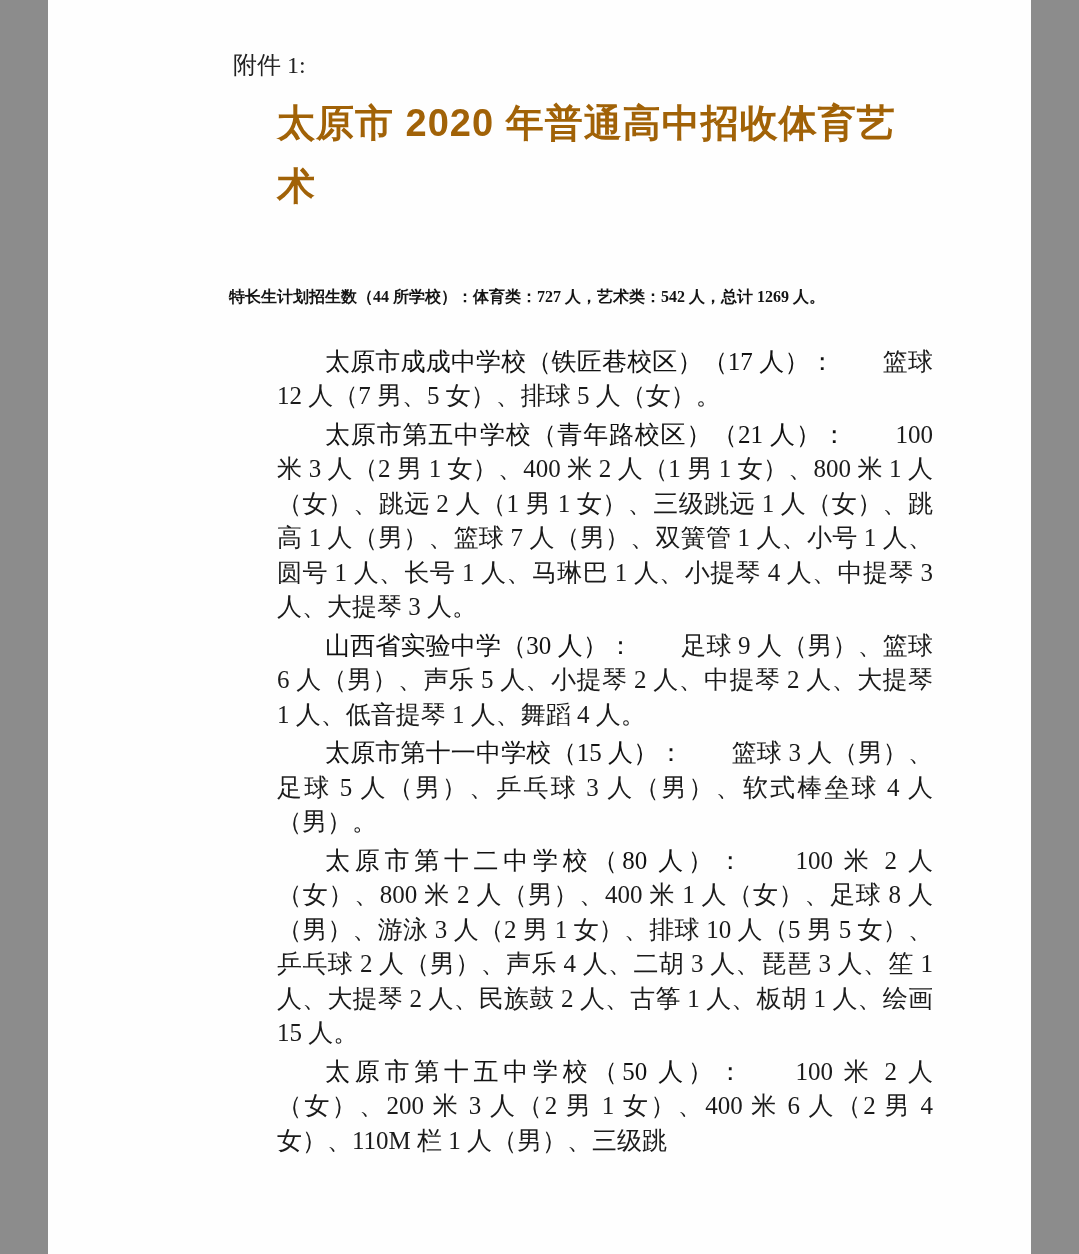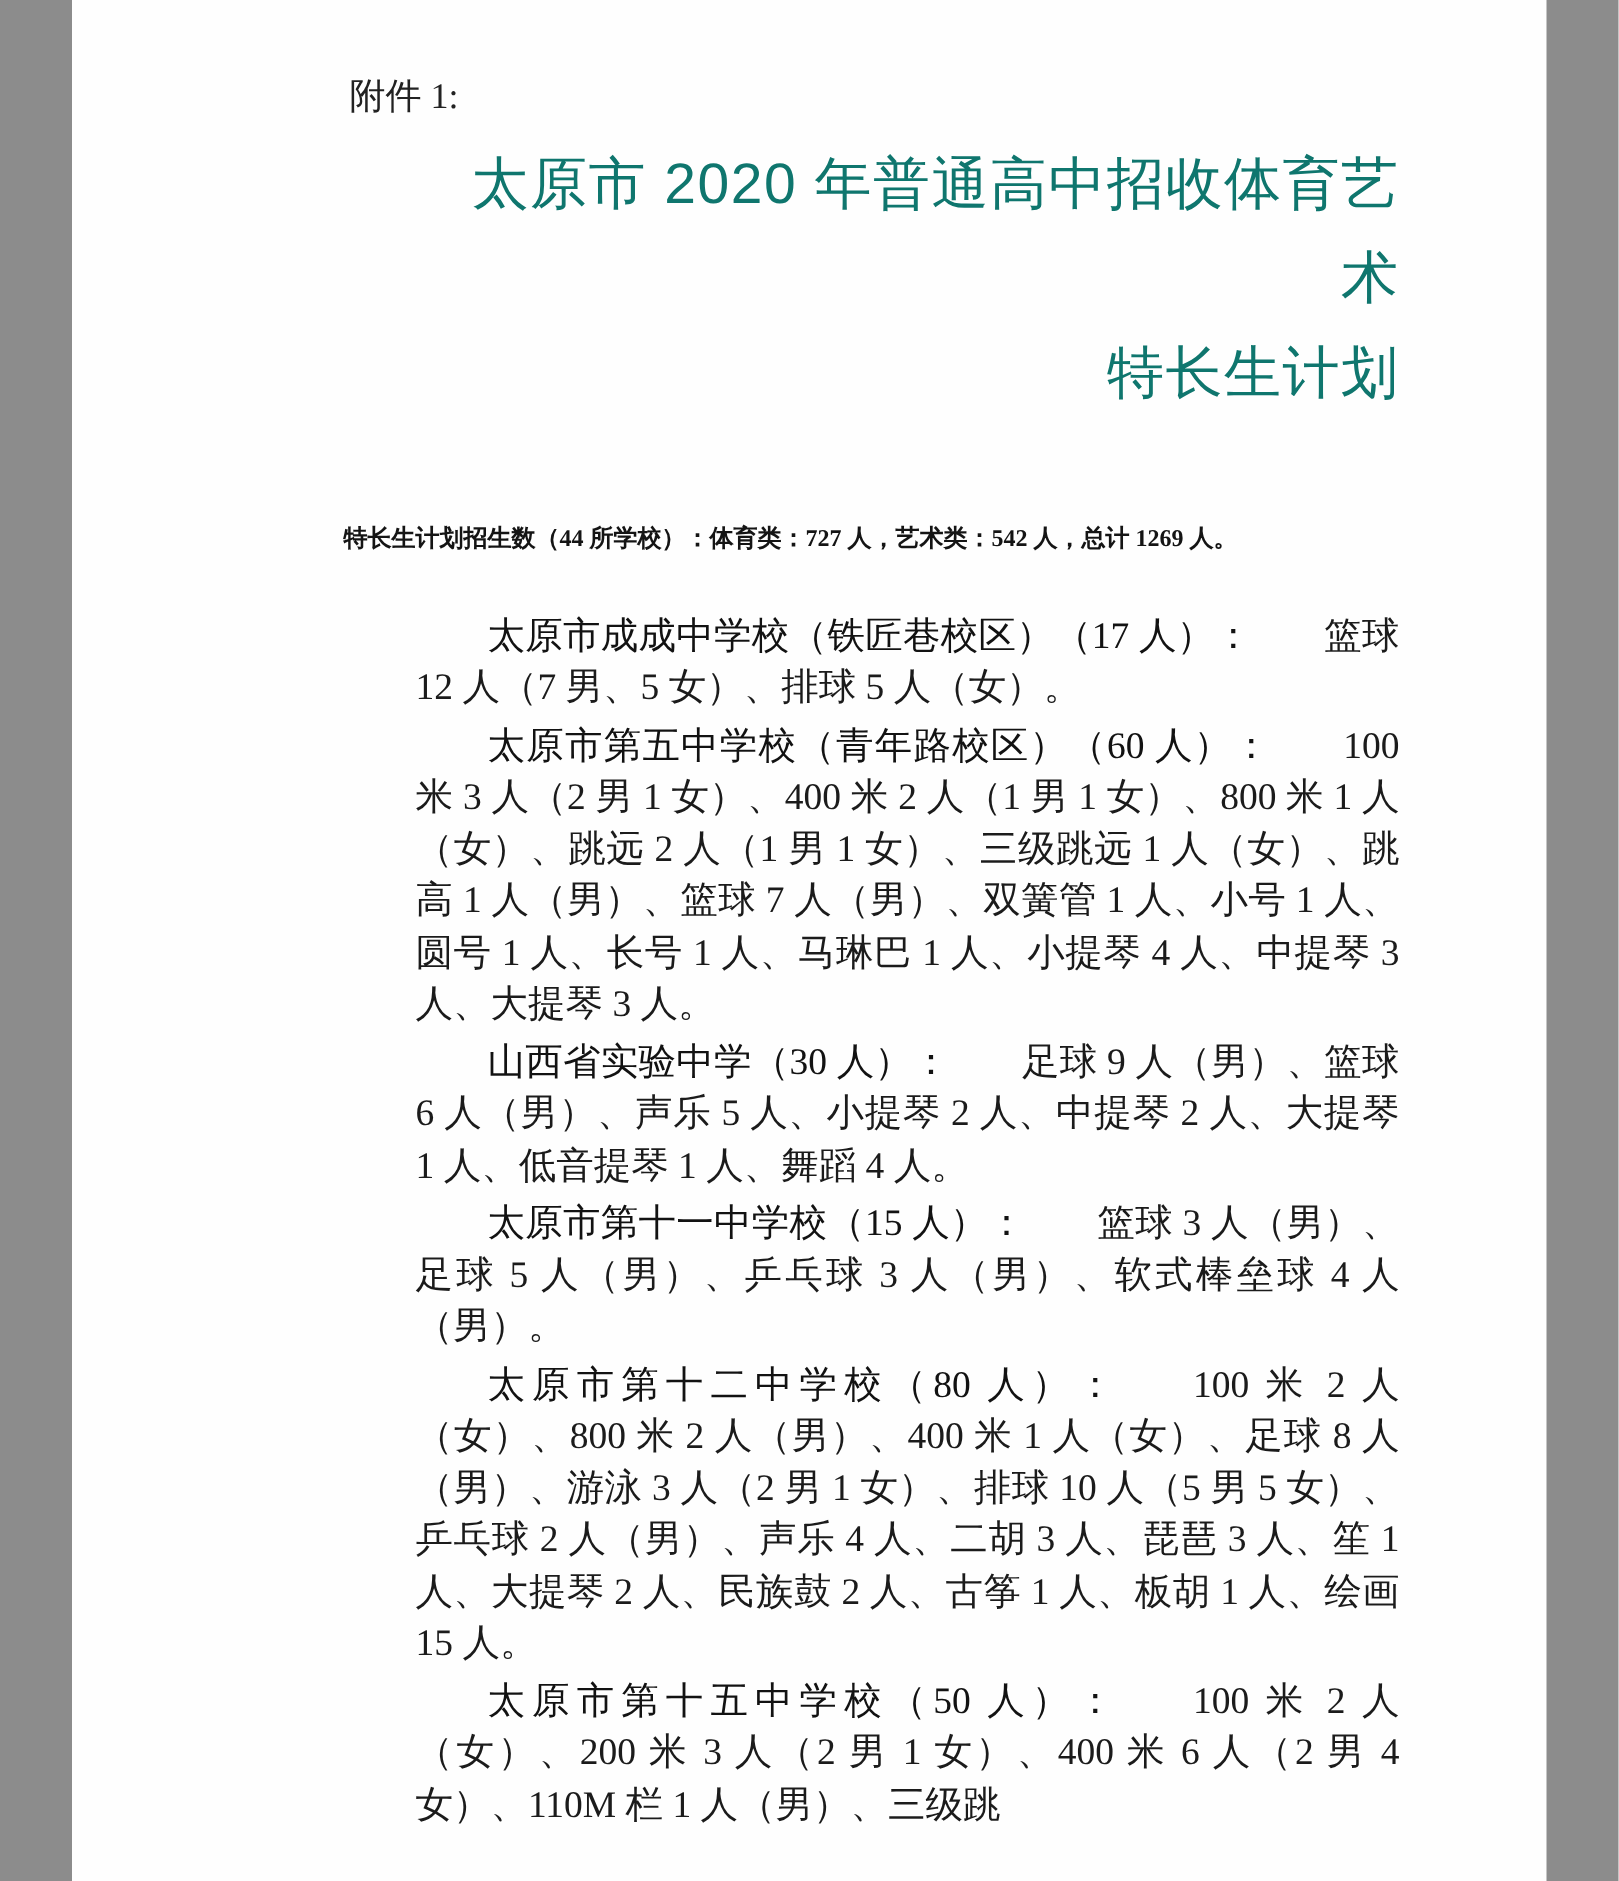--- a/index.html
+++ b/index.html
@@ -36,25 +36,25 @@
 
   .attachment {
     margin: 50px 0 0 4px;
     font-size: 24px;
     line-height: 30px;
     color: #222;
   }
 
   .doc-title {
     margin: 12px 0 0 0;
-    text-align: right;
+    text-align: left;
     font-size: 38px;
     line-height: 63px;
-    font-weight: 400;
-    color: #0f766e;
+    font-weight: 700;
+    color: #a16207;
     font-family: "Liberation Sans", "DejaVu Sans", sans-serif;
     letter-spacing: 1px;
   }
 
   .summary {
     margin: 62px 0 30px 0;
     font-size: 16px;
     line-height: 34.5px;
     font-weight: 700;
     text-align: justify;
@@ -82,29 +82,28 @@
 <div class="page">
   <div class="edge edge-left"></div>
   <div class="edge edge-right"></div>
 
   <div class="content">
 
     <div class="attachment">附件 1:</div>
 
     <div class="doc-title">
       <div>太原市 2020 年普通高中招收体育艺术</div>
-      <div>特长生计划</div>
     </div>
 
     <p class="summary">特长生计划招生数（44 所学校）：体育类：727 人，艺术类：542 人，总计 1269 人。</p>
 
     <div>
       <p class="school"><b class="school-name">太原市成成中学校（铁匠巷校区）（17 人）：</b><span>篮球 12 人（7 男、5 女）、排球 5 人（女）。</span></p>
 
-      <p class="school"><b class="school-name">太原市第五中学校（青年路校区）（60 人）：</b><span>100 米 3 人（2 男 1 女）、400 米 2 人（1 男 1 女）、800 米 1 人（女）、跳远 2 人（1 男 1 女）、三级跳远 1 人（女）、跳高 1 人（男）、篮球 7 人（男）、双簧管 1 人、小号 1 人、圆号 1 人、长号 1 人、马琳巴 1 人、小提琴 4 人、中提琴 3 人、大提琴 3 人。</span></p>
+      <p class="school"><b class="school-name">太原市第五中学校（青年路校区）（21 人）：</b><span>100 米 3 人（2 男 1 女）、400 米 2 人（1 男 1 女）、800 米 1 人（女）、跳远 2 人（1 男 1 女）、三级跳远 1 人（女）、跳高 1 人（男）、篮球 7 人（男）、双簧管 1 人、小号 1 人、圆号 1 人、长号 1 人、马琳巴 1 人、小提琴 4 人、中提琴 3 人、大提琴 3 人。</span></p>
 
 
       <p class="school"><b class="school-name">山西省实验中学（30 人）：</b><span>足球 9 人（男）、篮球 6 人（男）、声乐 5 人、小提琴 2 人、中提琴 2 人、大提琴 1 人、低音提琴 1 人、舞蹈 4 人。</span></p>
 
       <p class="school"><b class="school-name">太原市第十一中学校（15 人）：</b><span>篮球 3 人（男）、足球 5 人（男）、乒乓球 3 人（男）、软式棒垒球 4 人（男）。</span></p>
 
       <p class="school"><b class="school-name">太原市第十二中学校（80 人）：</b><span>100 米 2 人（女）、800 米 2 人（男）、400 米 1 人（女）、足球 8 人（男）、游泳 3 人（2 男 1 女）、排球 10 人（5 男 5 女）、乒乓球 2 人（男）、声乐 4 人、二胡 3 人、琵琶 3 人、笙 1 人、大提琴 2 人、民族鼓 2 人、古筝 1 人、板胡 1 人、绘画 15 人。</span></p>
 
       <p class="school"><b class="school-name">太原市第十五中学校（50 人）：</b><span>100 米 2 人（女）、200 米 3 人（2 男 1 女）、400 米 6 人（2 男 4 女）、110M 栏 1 人（男）、三级跳</span></p>
     </div>

